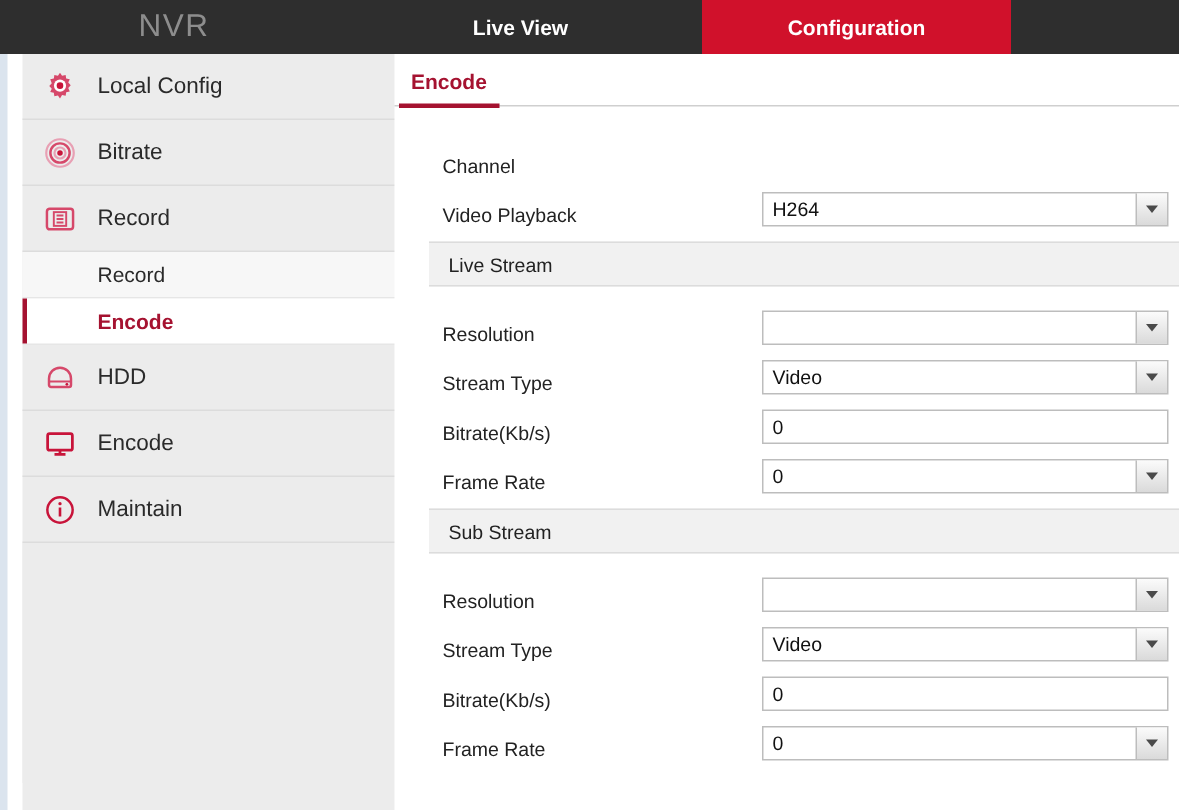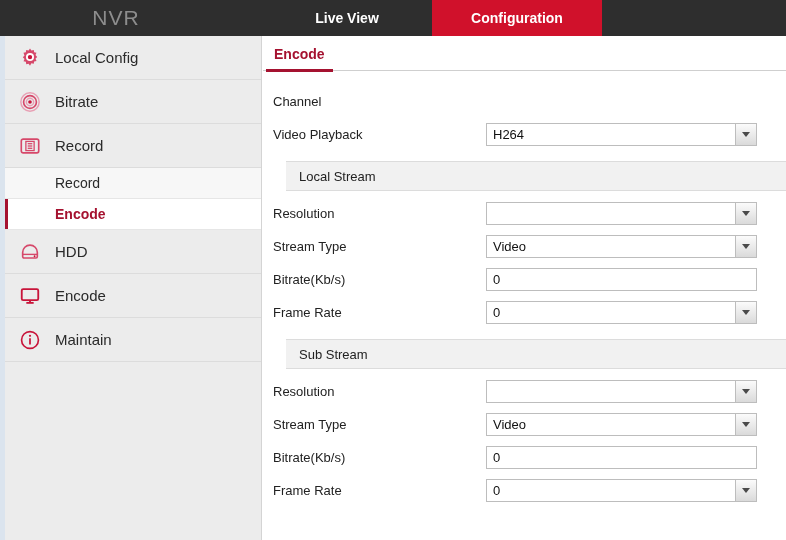--- a/index.html
+++ b/index.html
@@ -43,49 +43,50 @@
     font-size: 21px;
     letter-spacing: 1px;
     font-weight: 400;
     padding-right: 30px;
     box-sizing: border-box;
   }
   .nav-tabs {
     display: flex;
     align-items: stretch;
     flex: 1;
+    gap: 36px;
   }
   .nav-tab {
     display: flex;
     align-items: center;
     justify-content: center;
     color: #ffffff;
     font-size: 14px;
     font-weight: bold;
     cursor: pointer;
     box-sizing: border-box;
   }
   .nav-tab.t-live { width: 170px; }
   .nav-tab.t-play { width: 156px; }
   .nav-tab.t-conf {
-    width: 170px;
+    width: 206px;
     background: #d0112b;
   }
 
   
   .leftrail {
     position: absolute;
     top: 36px; left: 0;
     width: 5px;
     height: 504px;
     background: #dbe4ee;
   }
   .sidebar {
     position: absolute;
-    top: 36px; left: 5px;
+    top: 36px; left: 15px;
     width: 257px;
     height: 504px;
     background: #ececec;
     box-sizing: border-box;
     border-right: 1px solid #d4d4d4;
   }
   .side-item {
     position: relative;
     height: 44px;
     display: flex;
@@ -166,23 +167,23 @@
     border-bottom: 3px solid #a51230;
     margin-bottom: -2px;
     cursor: pointer;
   }
 
   .form {
     padding: 14px 0 0 0;
   }
   .row {
     display: flex;
-    align-items: center;
+    align-items: flex-end;
     height: 33px;
-    padding-left: 10px;
+    padding-left: 32px;
     box-sizing: border-box;
   }
   .row .flabel {
     width: 213px;
     font-size: 13px;
     color: #222222;
     flex: none;
   }
 
   .ctrl {
@@ -356,21 +357,21 @@
         <span class="flabel">Video Playback</span>
         <div class="ctrl select">
           <span class="val">H264</span>
           <span class="arrowbtn">
               <span class="tri"></span>
             </span>
         </div>
       </div>
 
       <div class="section">
-        <span class="stitle">Local Stream</span>
+        <span class="stitle">Live Stream</span>
       </div>
 
       <div class="row">
         <span class="flabel">Resolution</span>
         <div class="ctrl select">
           <span class="val"></span>
           <span class="arrowbtn">
               <span class="tri"></span>
             </span>
         </div>

